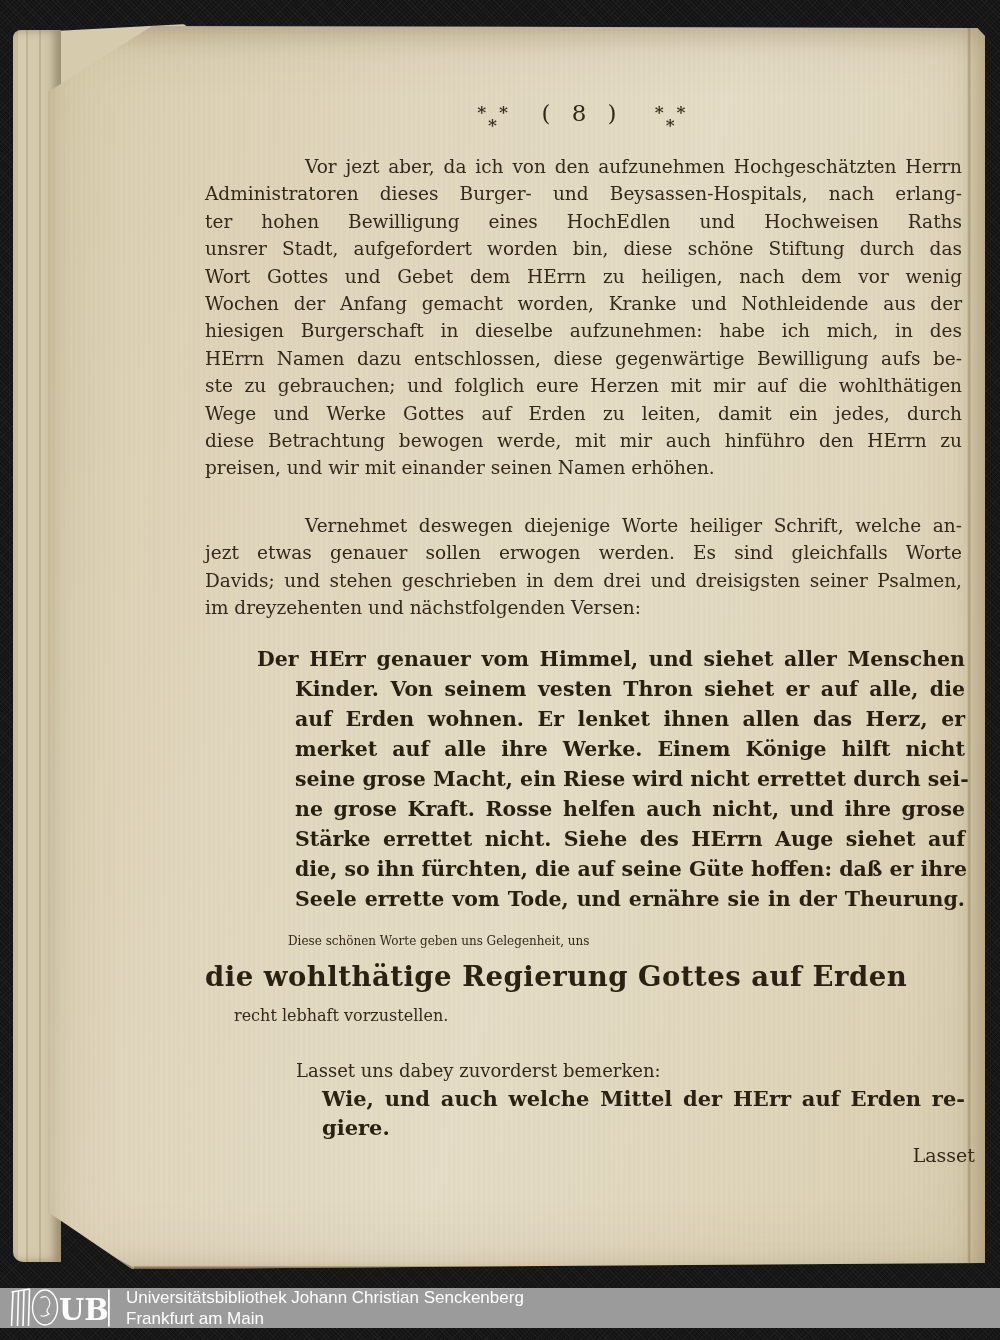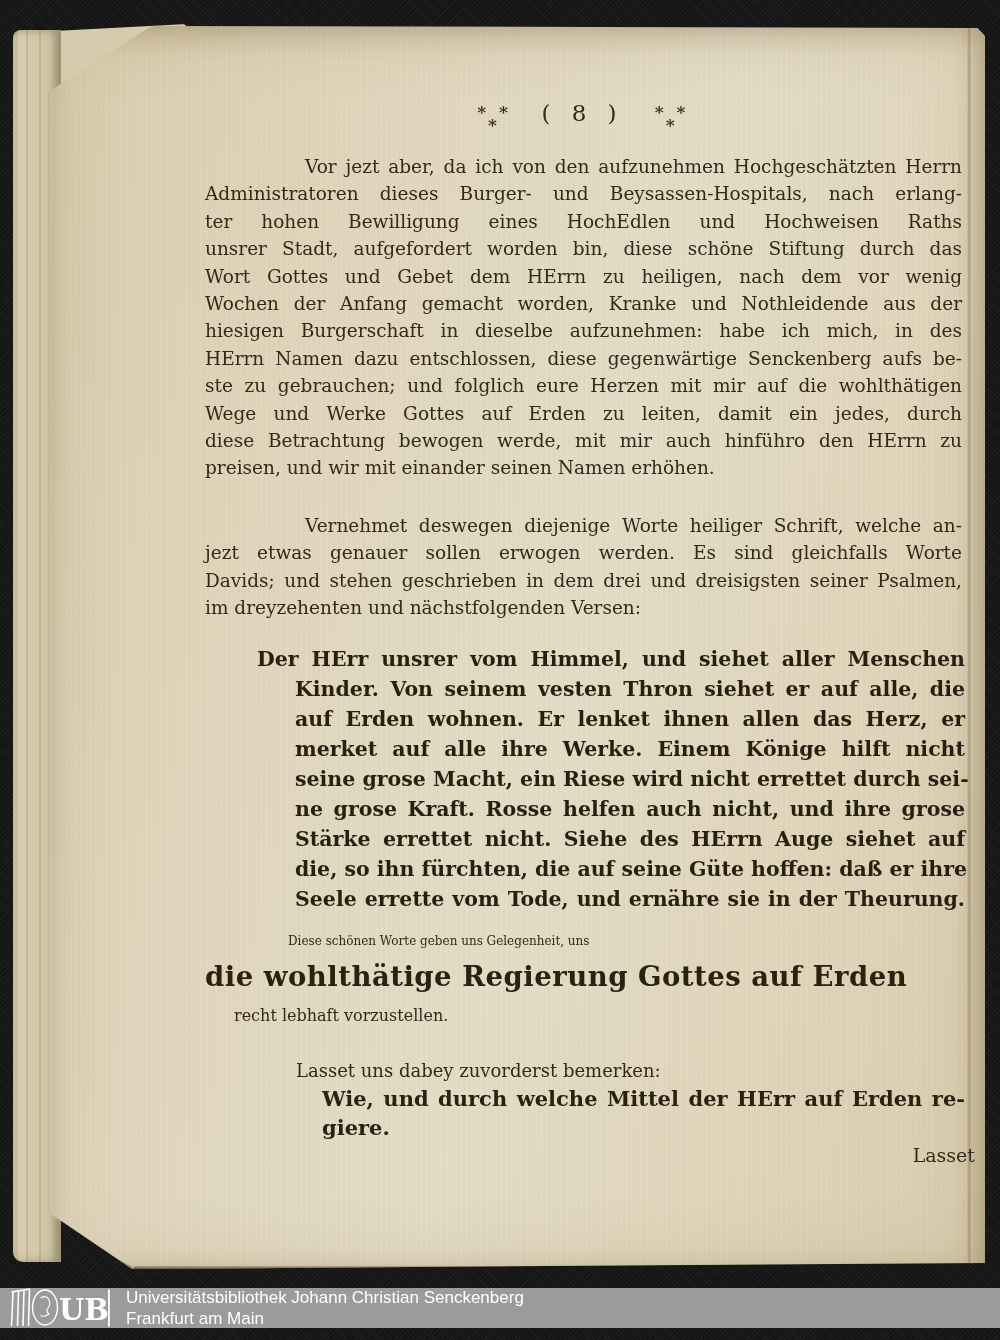--- a/index.html
+++ b/index.html
@@ -129,52 +129,52 @@
   </div>
 
   <div class="para p1">
       <div class="line">Vor jezt aber, da ich von den aufzunehmen Hochgeschätzten Herrn</div>
       <div class="line">Administratoren dieses Burger- und Beysassen-Hospitals, nach erlang-</div>
       <div class="line">ter hohen Bewilligung eines HochEdlen und Hochweisen Raths</div>
       <div class="line">unsrer Stadt, aufgefordert worden bin, diese schöne Stiftung durch das</div>
       <div class="line">Wort Gottes und Gebet dem HErrn zu heiligen, nach dem vor wenig</div>
       <div class="line">Wochen der Anfang gemacht worden, Kranke und Nothleidende aus der</div>
       <div class="line">hiesigen Burgerschaft in dieselbe aufzunehmen: habe ich mich, in des</div>
-      <div class="line">HErrn Namen dazu entschlossen, diese gegenwärtige Senckenberg aufs be-</div>
+      <div class="line">HErrn Namen dazu entschlossen, diese gegenwärtige Bewilligung aufs be-</div>
       <div class="line">ste zu gebrauchen; und folglich eure Herzen mit mir auf die wohlthätigen</div>
       <div class="line">Wege und Werke Gottes auf Erden zu leiten, damit ein jedes, durch</div>
       <div class="line">diese Betrachtung bewogen werde, mit mir auch hinführo den HErrn zu</div>
       <div class="line">preisen, und wir mit einander seinen Namen erhöhen.</div>
     </div>
 
   <div class="para p2">
       <div class="line">Vernehmet deswegen diejenige Worte heiliger Schrift, welche an-</div>
       <div class="line">jezt etwas genauer sollen erwogen werden.  Es sind gleichfalls Worte</div>
       <div class="line">Davids; und stehen geschrieben in dem drei und dreisigsten seiner Psalmen,</div>
       <div class="line">im dreyzehenten und nächstfolgenden Versen:</div>
     </div>
 
   <div class="quote">
-      <div class="line">Der HErr unsrer vom Himmel, und siehet aller Menschen</div>
+      <div class="line">Der HErr genauer vom Himmel, und siehet aller Menschen</div>
       <div class="line">Kinder.  Von seinem vesten Thron siehet er auf alle, die</div>
       <div class="line">auf Erden wohnen.  Er lenket ihnen allen das Herz, er</div>
       <div class="line">merket auf alle ihre Werke.  Einem Könige hilft nicht</div>
       <div class="line">seine grose Macht, ein Riese wird nicht errettet durch sei-</div>
       <div class="line">ne grose Kraft.  Rosse helfen auch nicht, und ihre grose</div>
       <div class="line">Stärke errettet nicht.  Siehe des HErrn Auge siehet auf</div>
       <div class="line">die, so ihn fürchten, die auf seine Güte hoffen: daß er ihre</div>
       <div class="line">Seele errette vom Tode, und ernähre sie in der Theurung.</div>
     </div>
 
   <div class="closing-intro">Diese schönen Worte geben uns Gelegenheit, uns</div>
   <div class="big-heading">die wohlthätige Regierung Gottes auf Erden</div>
   <div class="closing-outro">recht lebhaft vorzustellen.</div>
 
   <div class="note-intro">Lasset uns dabey zuvorderst bemerken:</div>
-  <div class="note-emph1">Wie, und durch welche Mittel der HErr auf Erden re-</div>
+  <div class="note-emph1">Wie, und auch welche Mittel der HErr auf Erden re-</div>
   <div class="note-emph2">giere.</div>
   <div class="catchword">Lasset</div>
 
   <div class="page-shade"></div>
 </div>
 
 <div class="footer-bar">
   <svg class="logo" width="104" height="46" viewBox="0 0 104 46">
     <g stroke="#ffffff" fill="none">
       <path d="M4 7 L2.5 41" stroke-width="1.6"></path>

